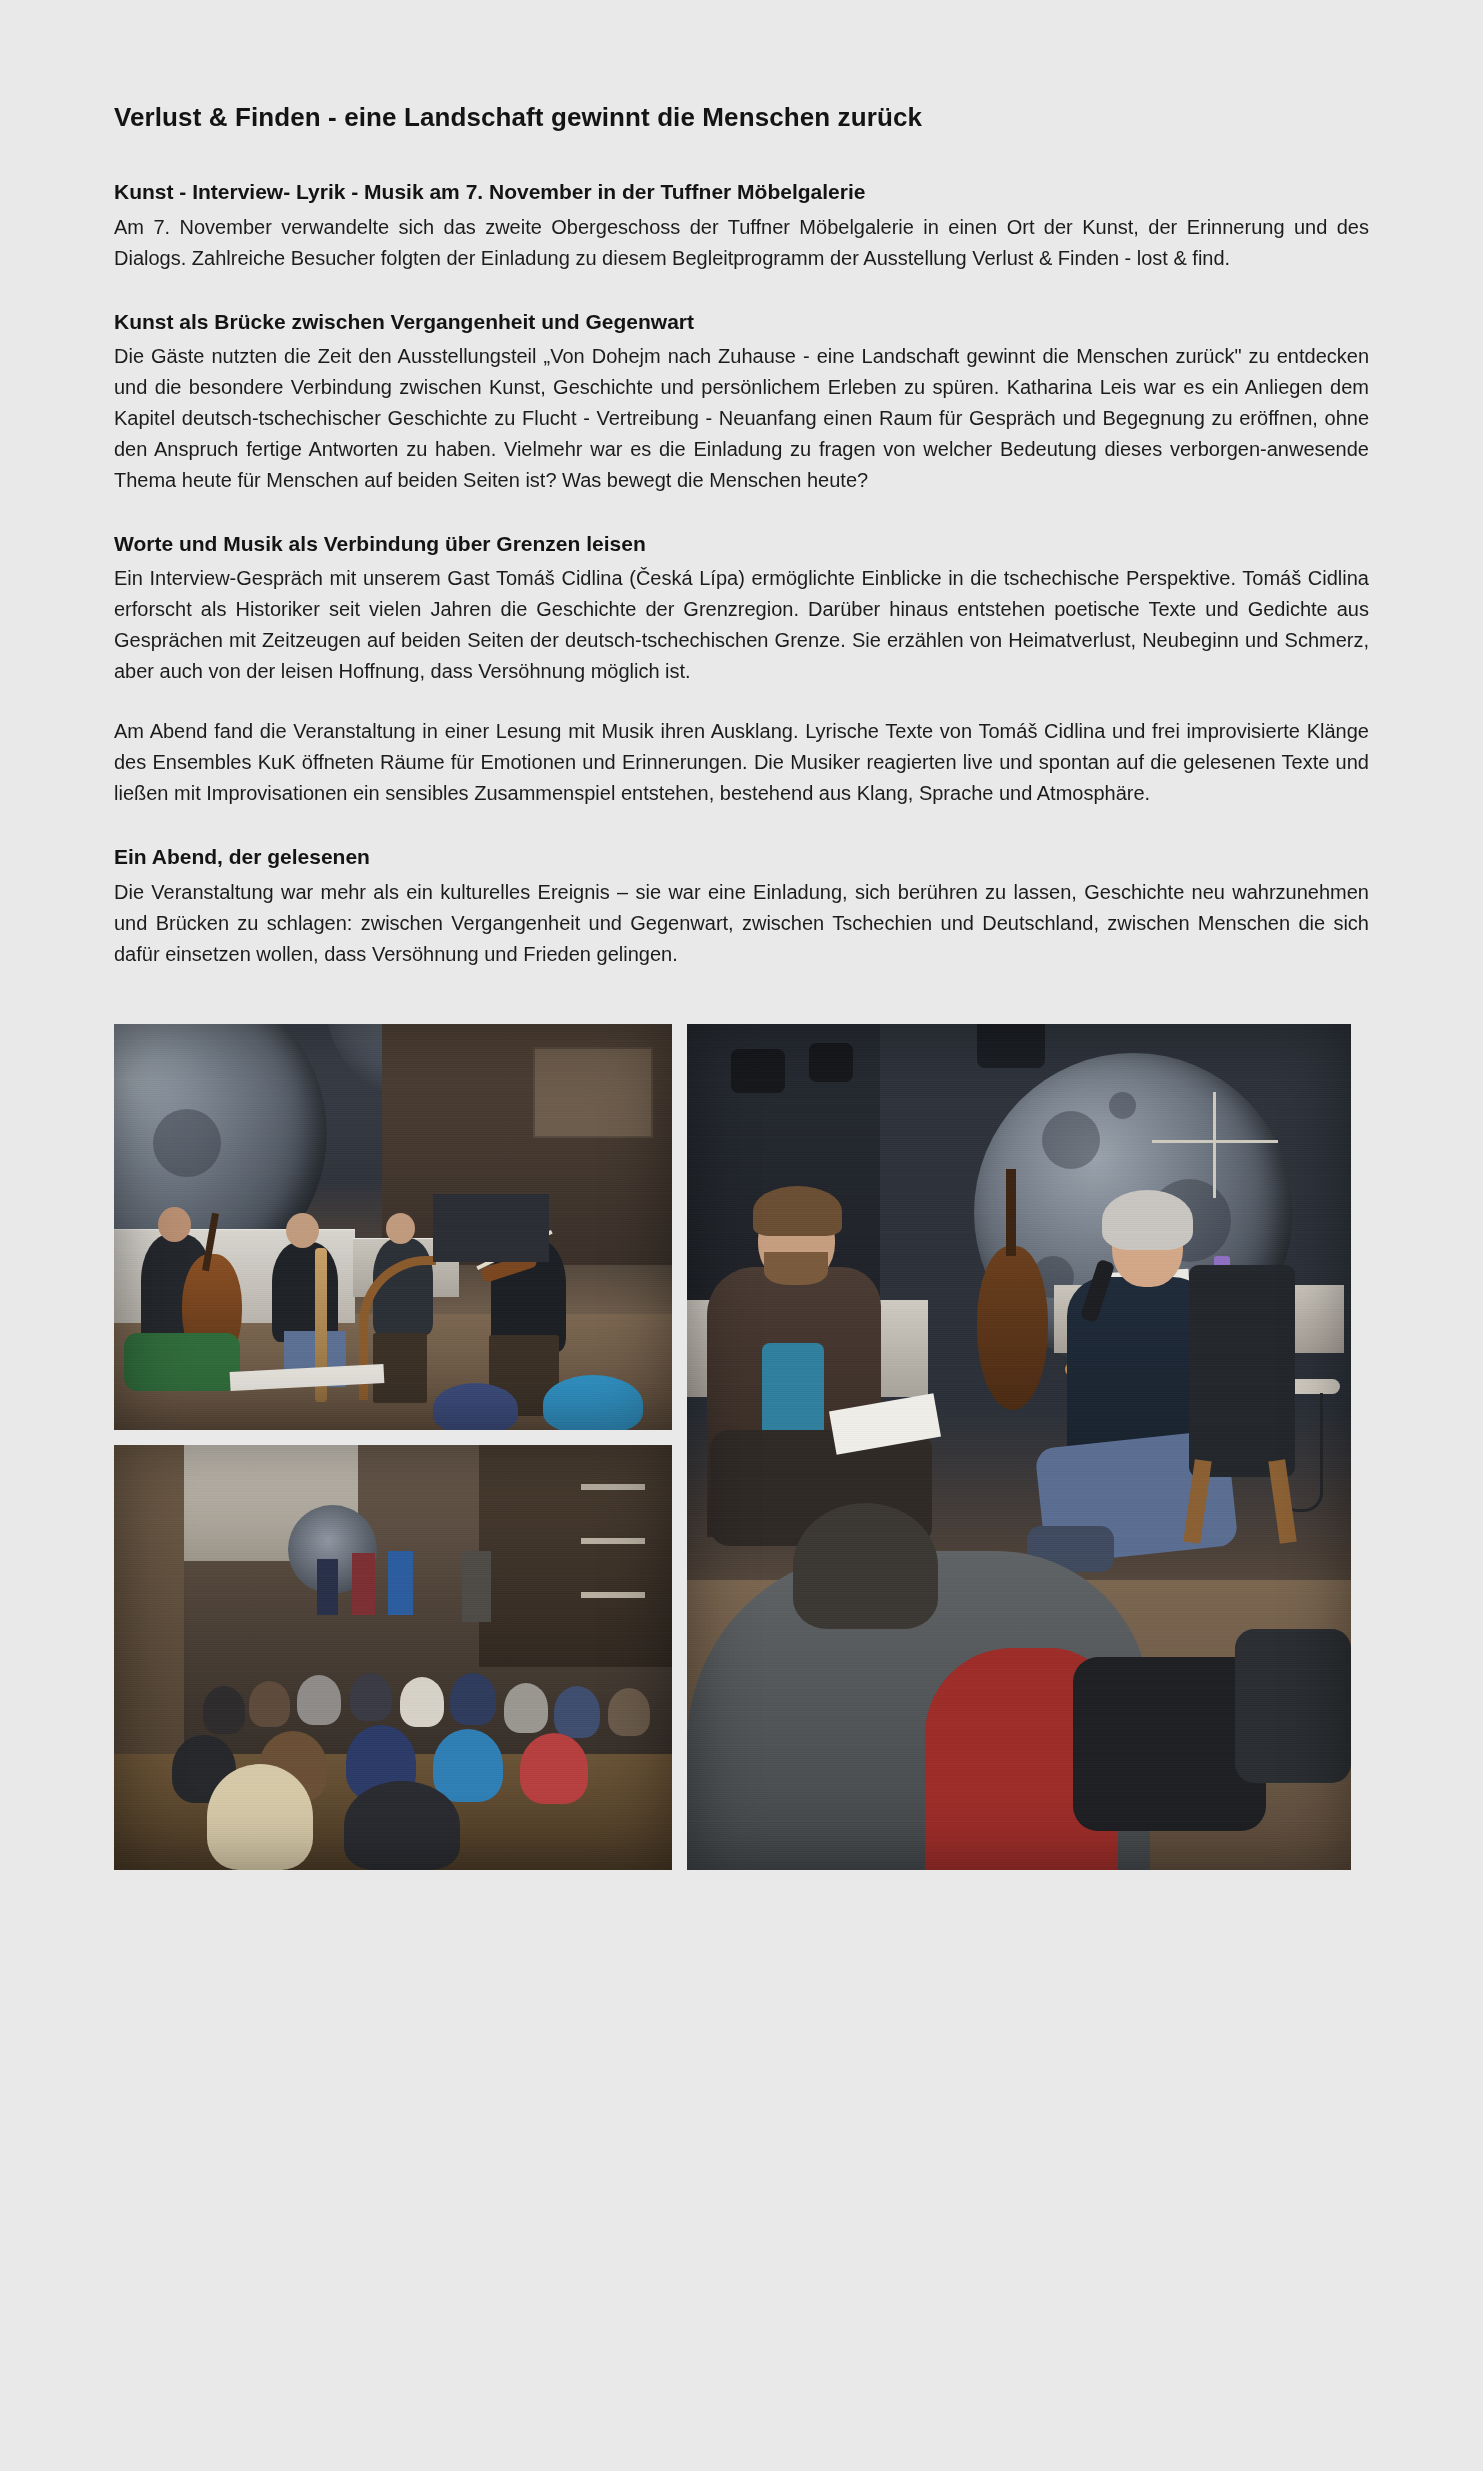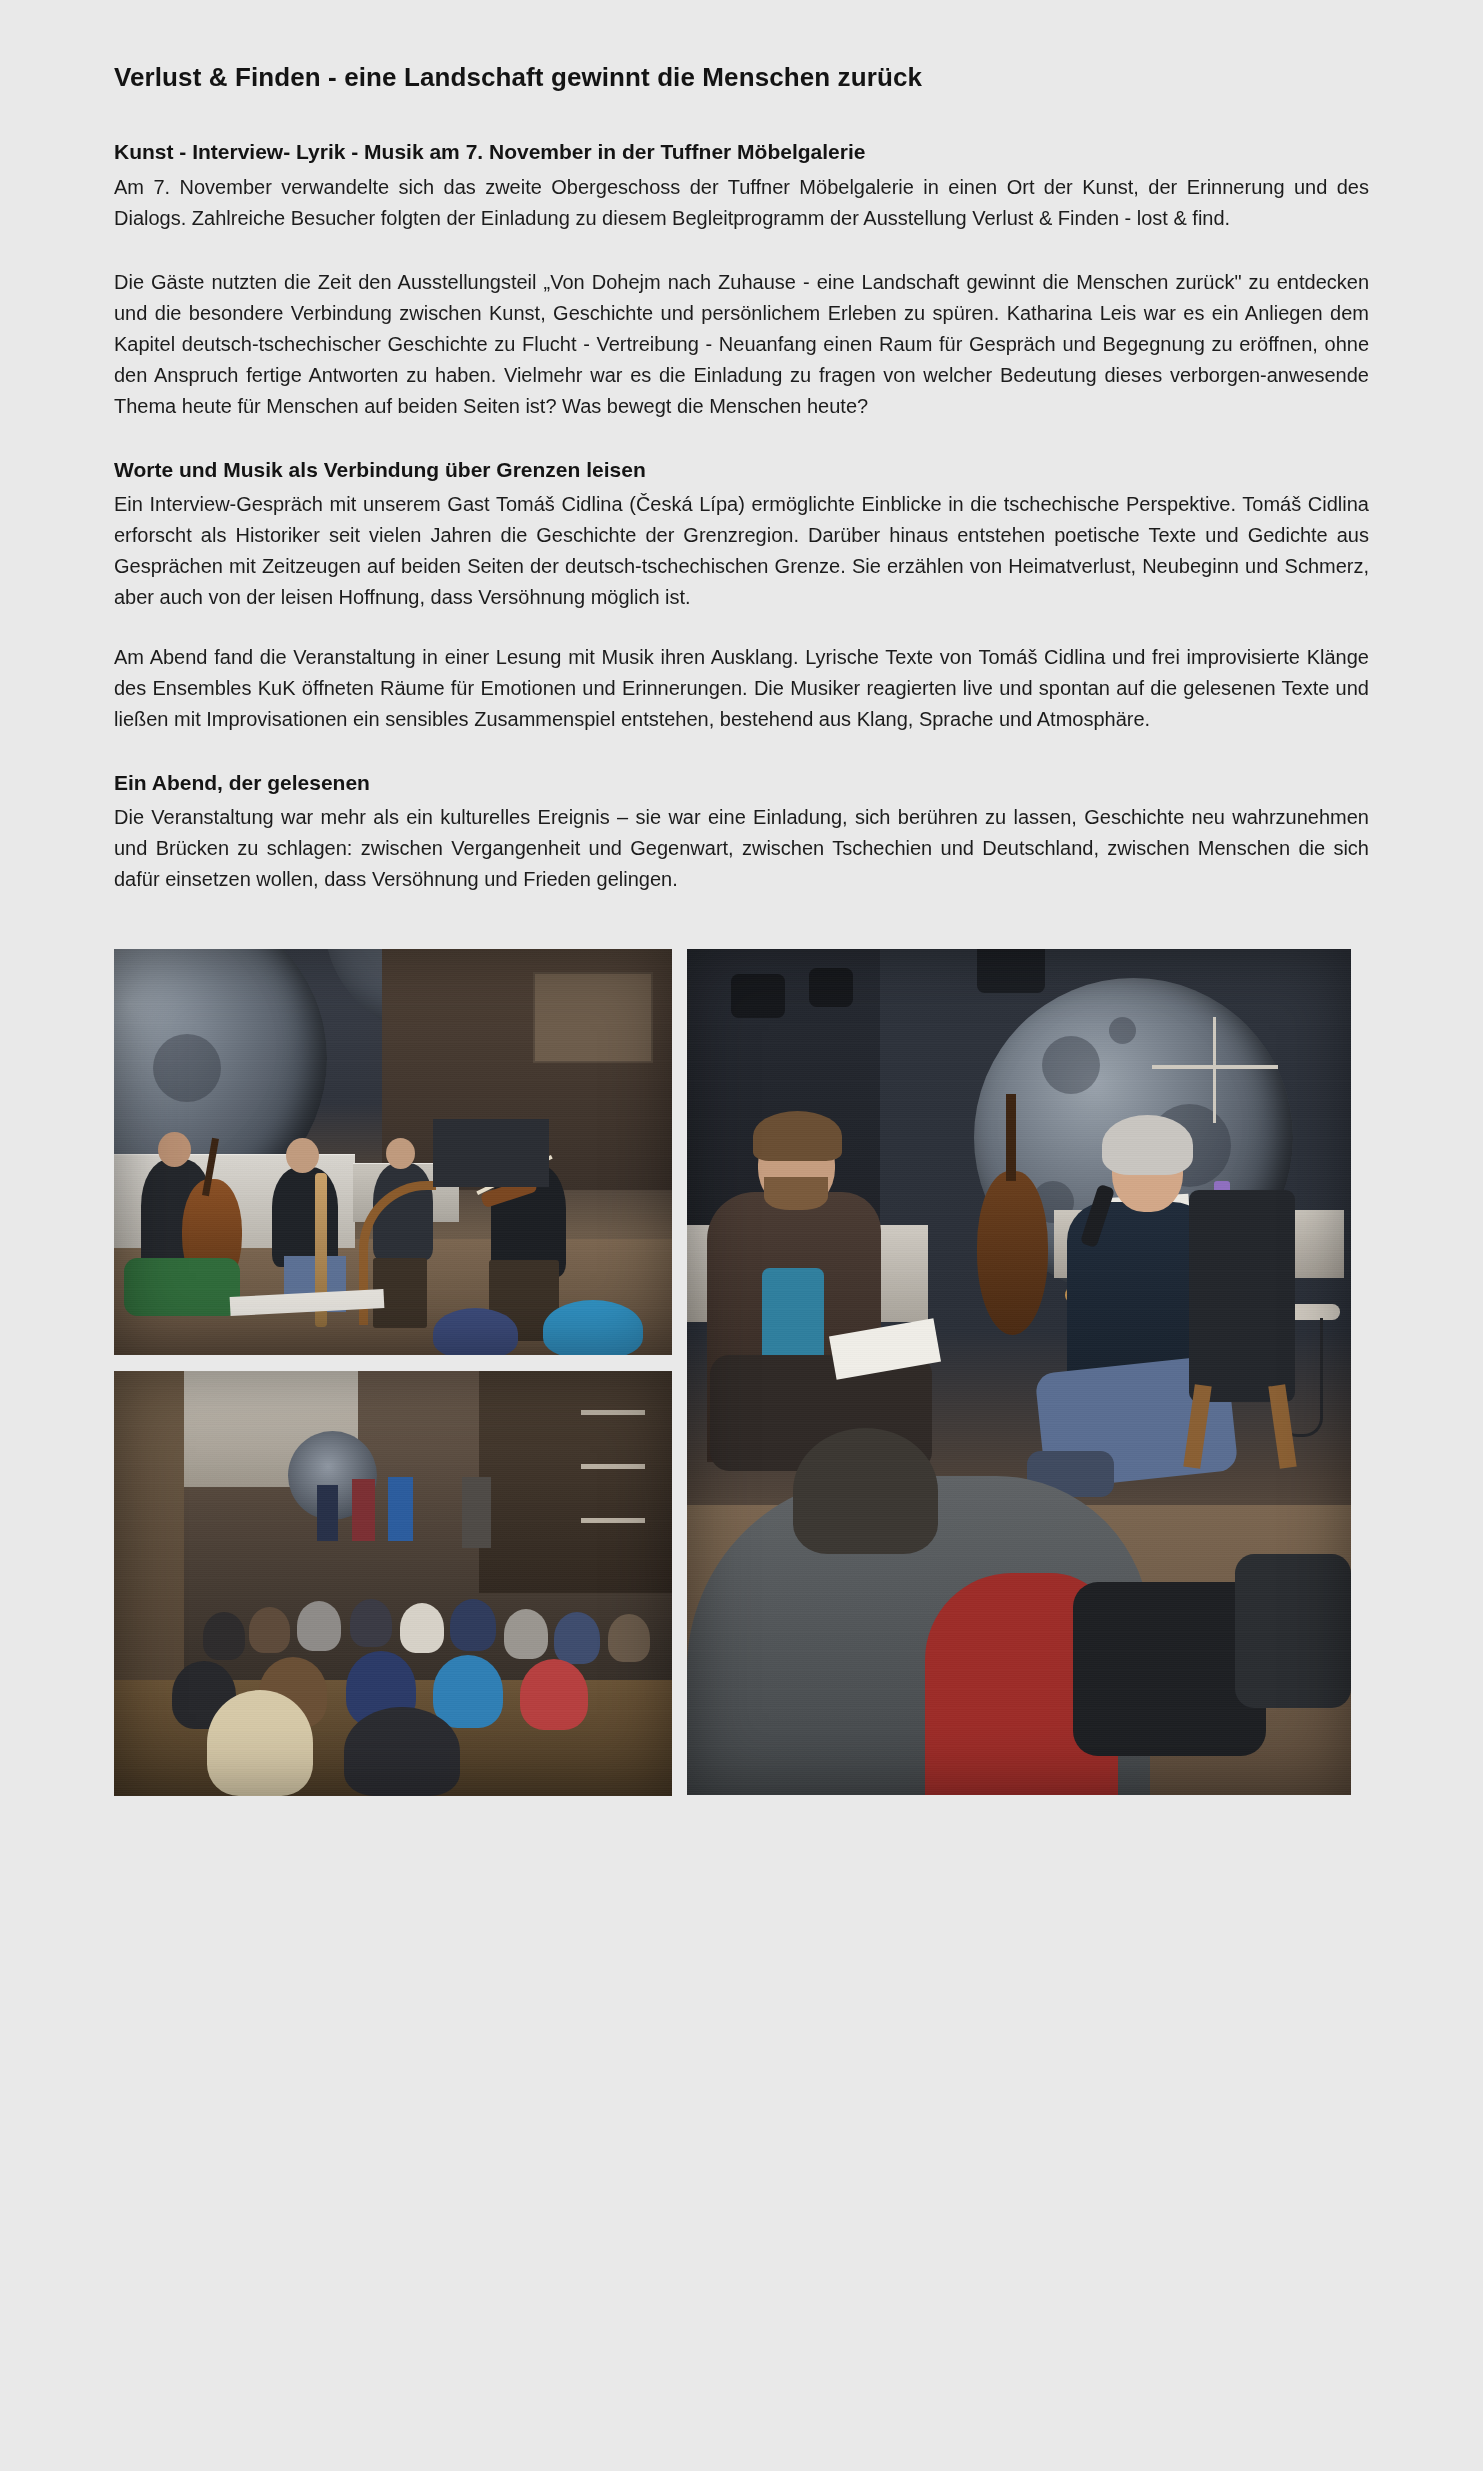--- a/index.html
+++ b/index.html
@@ -12,21 +12,21 @@
     min-height: 2472px;
     font-family: "Liberation Sans", sans-serif;
     color: #1a1a1a;
     -webkit-font-smoothing: antialiased;
   }
   .page {
     width: 1483px;
     min-height: 2472px;
     background: #e9e9e9;
     box-sizing: border-box;
-    padding: 62px 114px 77px 114px;
+    padding: 102px 114px 77px 114px;
     position: relative;
   }
   .doc-title {
     font-size: 26px;
     font-weight: bold;
     letter-spacing: 0.1px;
     color: #141414;
     margin: 0 0 44px 0;
     line-height: 1.2;
   }
@@ -180,20 +180,21 @@
 <div class="page">
 
   <h1 class="doc-title">Verlust &amp; Finden - eine Landschaft gewinnt die Menschen zurück</h1>
 
   <div class="section">
     <h2 class="section-heading">Kunst - Interview- Lyrik - Musik am 7. November in der Tuffner Möbelgalerie</h2>
     <p class="para">Am 7. November verwandelte sich das zweite Obergeschoss der Tuffner Möbelgalerie in einen Ort der Kunst, der Erinnerung und des Dialogs. Zahlreiche Besucher folgten der Einladung zu diesem Begleitprogramm der Ausstellung Verlust &amp; Finden - lost &amp; find.</p>
   </div>
 
   <div class="section">
+    <h2 class="section-heading">Kunst als Brücke zwischen Vergangenheit und Gegenwart</h2>
     <p class="para">Die Gäste nutzten die Zeit den Ausstellungsteil „Von Dohejm nach Zuhause - eine Landschaft gewinnt die Menschen zurück" zu entdecken und die besondere Verbindung zwischen Kunst, Geschichte und persönlichem Erleben zu spüren. Katharina Leis war es ein Anliegen dem Kapitel deutsch-tschechischer Geschichte zu Flucht - Vertreibung - Neuanfang einen Raum für Gespräch und Begegnung zu eröffnen, ohne den Anspruch fertige Antworten zu haben. Vielmehr war es die Einladung zu fragen von welcher Bedeutung dieses verborgen-anwesende Thema heute für Menschen auf beiden Seiten ist? Was bewegt die Menschen heute?</p>
   </div>
 
   <div class="section">
     <h2 class="section-heading">Worte und Musik als Verbindung über Grenzen leisen</h2>
     <p class="para">Ein Interview-Gespräch mit unserem Gast Tomáš Cidlina (Česká Lípa) ermöglichte Einblicke in die tschechische Perspektive. Tomáš Cidlina erforscht als Historiker seit vielen Jahren die Geschichte der Grenzregion. Darüber hinaus entstehen poetische Texte und Gedichte aus Gesprächen mit Zeitzeugen auf beiden Seiten der deutsch-tschechischen Grenze. Sie erzählen von Heimatverlust, Neubeginn und Schmerz, aber auch von der leisen Hoffnung, dass Versöhnung möglich ist.</p>
     <p class="para">Am Abend fand die Veranstaltung in einer Lesung mit Musik ihren Ausklang. Lyrische Texte von Tomáš Cidlina und frei improvisierte Klänge des Ensembles KuK öffneten Räume für Emotionen und Erinnerungen. Die Musiker reagierten live und spontan auf die gelesenen Texte und ließen mit Improvisationen ein sensibles Zusammenspiel entstehen, bestehend aus Klang, Sprache und Atmosphäre.</p>
   </div>
 
   <div class="section">

